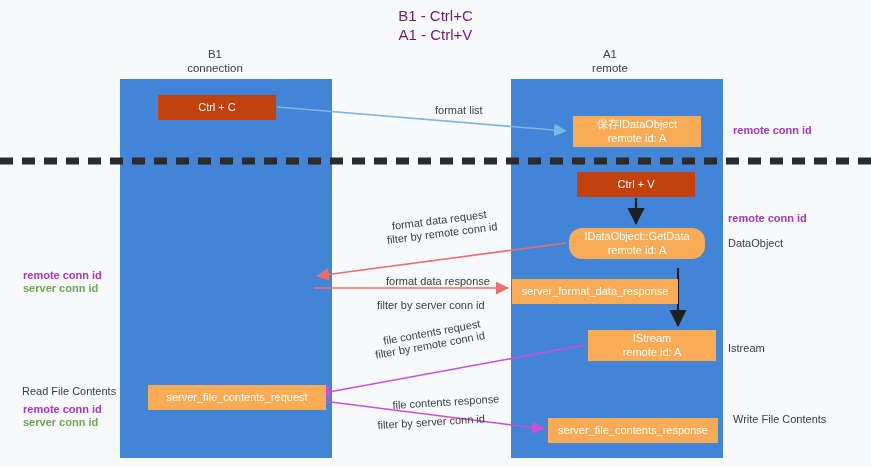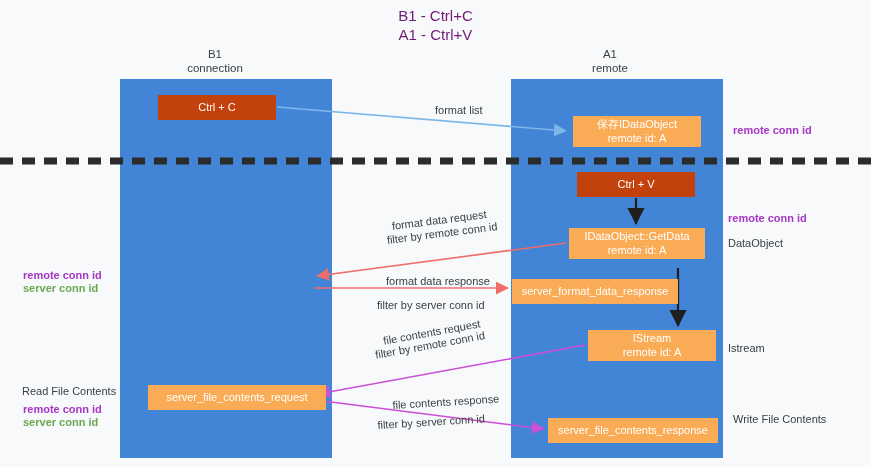--- a/index.html
+++ b/index.html
@@ -82,21 +82,21 @@
 
   <div class="node orange" style="left:573px;top:116px;width:128px;height:31px;">
     <span>保存IDataObject</span>
     <span class="l2">remote id: A</span>
   </div>
 
   <div class="node green" style="left:577px;top:172px;width:118px;height:25px;">
     <span>Ctrl + V</span>
   </div>
 
-  <div class="node orange" style="left:569px;top:228px;width:136px;height:31px;">
+  <div class="node orange" style="left:569px;top:228px;width:136px;height:31px;border-radius:13px;">
     <span>IDataObject::GetData</span>
     <span class="l2">remote id: A</span>
   </div>
 
 
   <div class="node orange" style="left:512px;top:279px;width:166px;height:25px;">
     <span>server_format_data_response</span>
   </div>
 
   <div class="node orange" style="left:588px;top:330px;width:128px;height:31px;">

